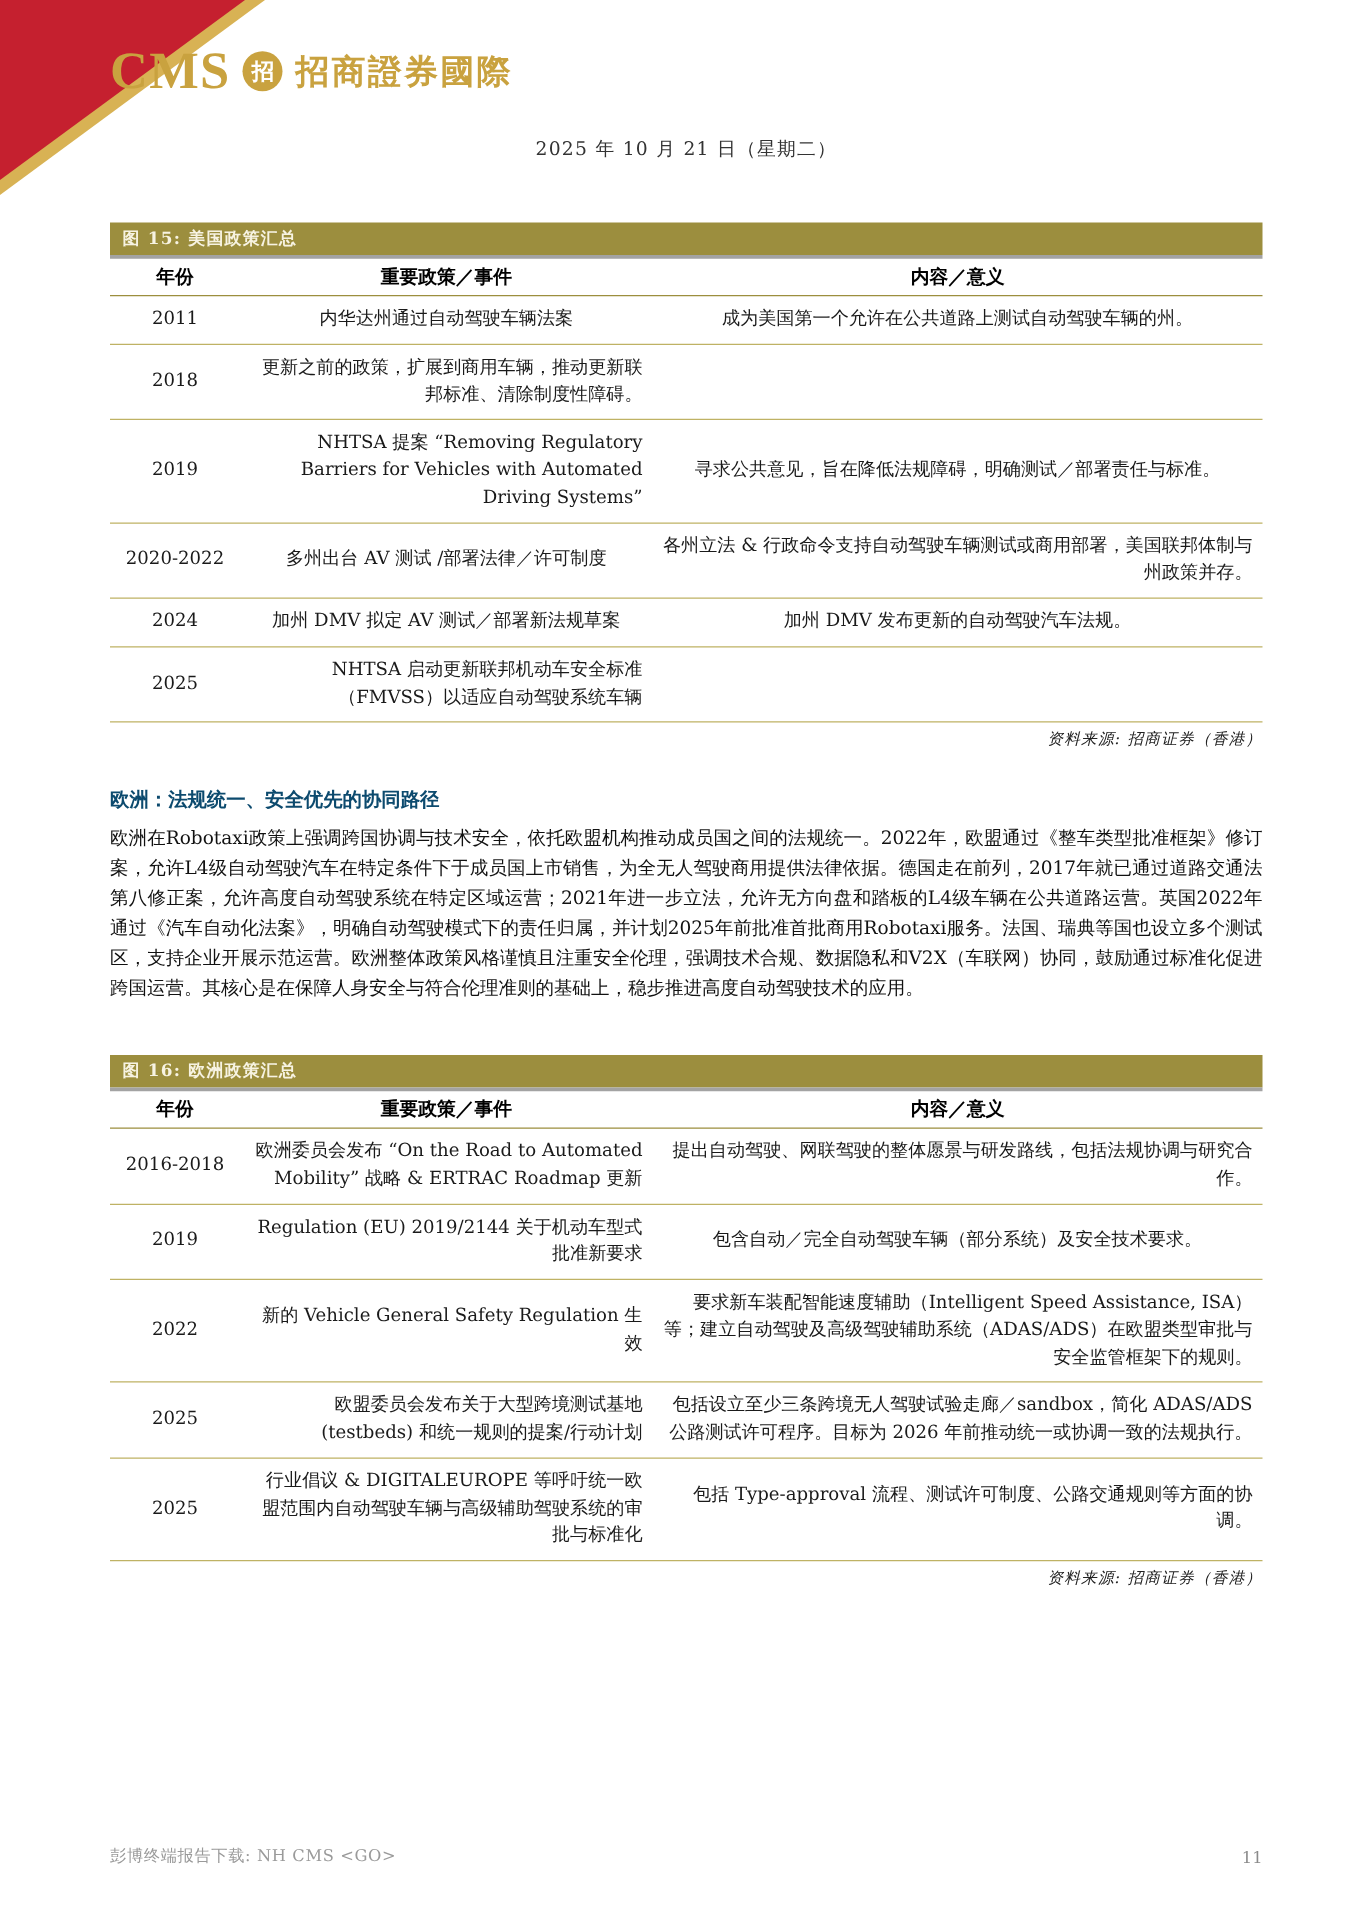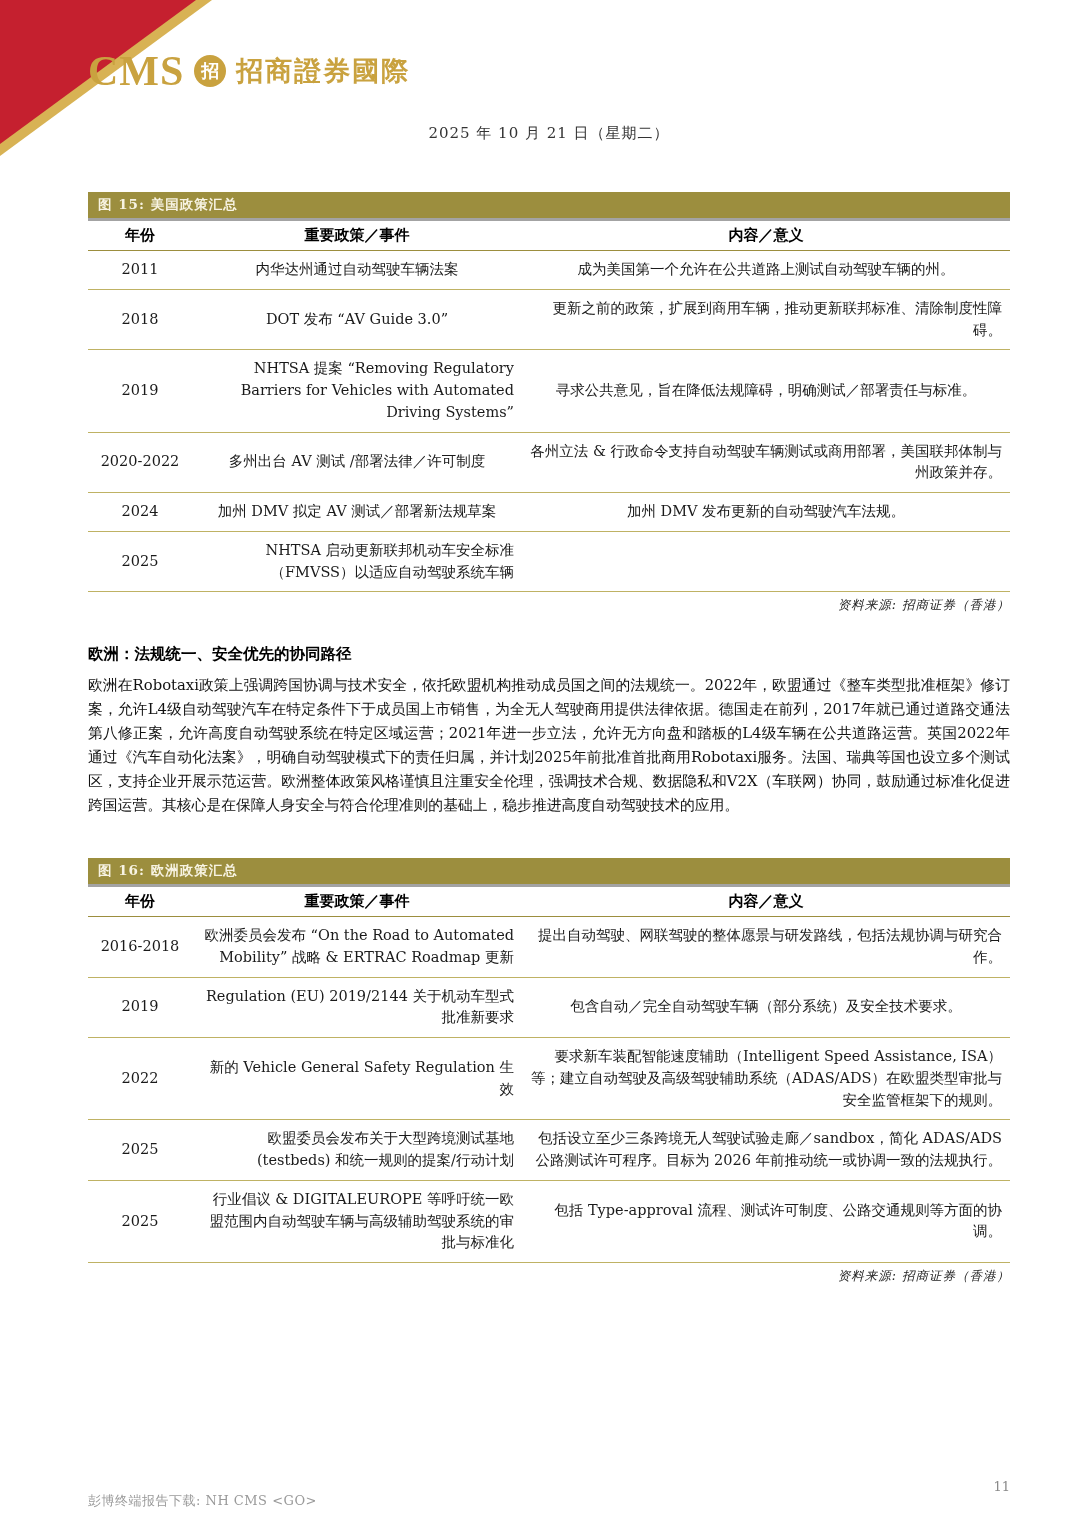--- a/index.html
+++ b/index.html
@@ -18,21 +18,21 @@
     clip-path:polygon(0 0, 212px 0, 0 156px);
   }
   .corner .red-tri {
     position:absolute; top:0; left:0; width:230px; height:170px;
     background:#c5202f;
     clip-path:polygon(0 0, 196px 0, 0 144px);
   }
 
   
   .content { padding:0 70px 0 88px; position:relative; }
-  .logo-row { display:flex; align-items:center; gap:10px; padding-top:50px; }
+  .logo-row { display:flex; align-items:center; gap:10px; padding-top:36px; }
   .logo-cms {
     font-family:"Liberation Serif","DejaVu Serif",serif;
     font-size:42px; font-weight:bold; color:#c9a23f; letter-spacing:1px; line-height:1;
   }
   .logo-mark {
     width:32px; height:32px; border-radius:50%; background:#c9a23f;
     color:#ffffff; display:flex; align-items:center; justify-content:center;
     font-size:18px; font-weight:bold;
   }
   .logo-brand { font-size:27px; font-weight:bold; color:#c9a23f; letter-spacing:2px; }
@@ -55,31 +55,31 @@
   .tbody .td {
     font-size:14.5px; line-height:1.5; text-align:right; padding:8px 8px;
     display:flex; align-items:center; justify-content:center;
   }
   .cols3, .tbody .tr { grid-template-columns:104px 330px 1fr; }
   .source-line {
     font-size:12.5px; font-style:italic; color:#222; margin-top:5px; letter-spacing:1px;text-align:right;
   }
 
   
-  .section-heading { font-size:15.5px; font-weight:bold; margin-top:30px; color:#000000; }
+  .section-heading { font-size:15.5px; font-weight:bold; margin-top:30px; color:#0c4a6e; }
   .section-paragraph {
     font-size:14.8px; line-height:1.62; margin-top:8px; text-align:justify; color:#111;
   }
 
   .gap-28 { height:28px; }
   .gap-36 { height:36px; }
 
   
   .footer-left {
-    position:absolute; left:88px; bottom:16px; font-size:13px; color:#9a9a9a; letter-spacing:.5px;margin-top:32px;
+    position:absolute; left:88px; bottom:32px; font-size:13px; color:#9a9a9a; letter-spacing:.5px;margin-top:32px;
   }
   .footer-page {
     position:absolute; right:70px; bottom:32px; font-size:13px; color:#8a8a8a;
   }
 </style>
 </head>
 <body>
 
 <div class="corner">
   <div class="gold-tri"></div>
@@ -106,21 +106,20 @@
         <div class="th">内容／意义</div>
       </div>
     <div class="tbody">
         <div class="tr">
           <div class="td">2011</div>
           <div class="td">内华达州通过自动驾驶车辆法案</div>
           <div class="td">成为美国第一个允许在公共道路上测试自动驾驶车辆的州。</div>
         </div>
         <div class="tr">
           <div class="td">2018</div>
-          <div class="td">DOT 发布 “AV Guide 3.0”</div>
           <div class="td">更新之前的政策，扩展到商用车辆，推动更新联邦标准、清除制度性障碍。</div>
         </div>
         <div class="tr">
           <div class="td">2019</div>
           <div class="td">NHTSA 提案 “Removing Regulatory Barriers for Vehicles with Automated Driving Systems”</div>
           <div class="td">寻求公共意见，旨在降低法规障碍，明确测试／部署责任与标准。</div>
         </div>
         <div class="tr">
           <div class="td">2020-2022</div>
           <div class="td">多州出台 AV 测试 /部署法律／许可制度</div>

